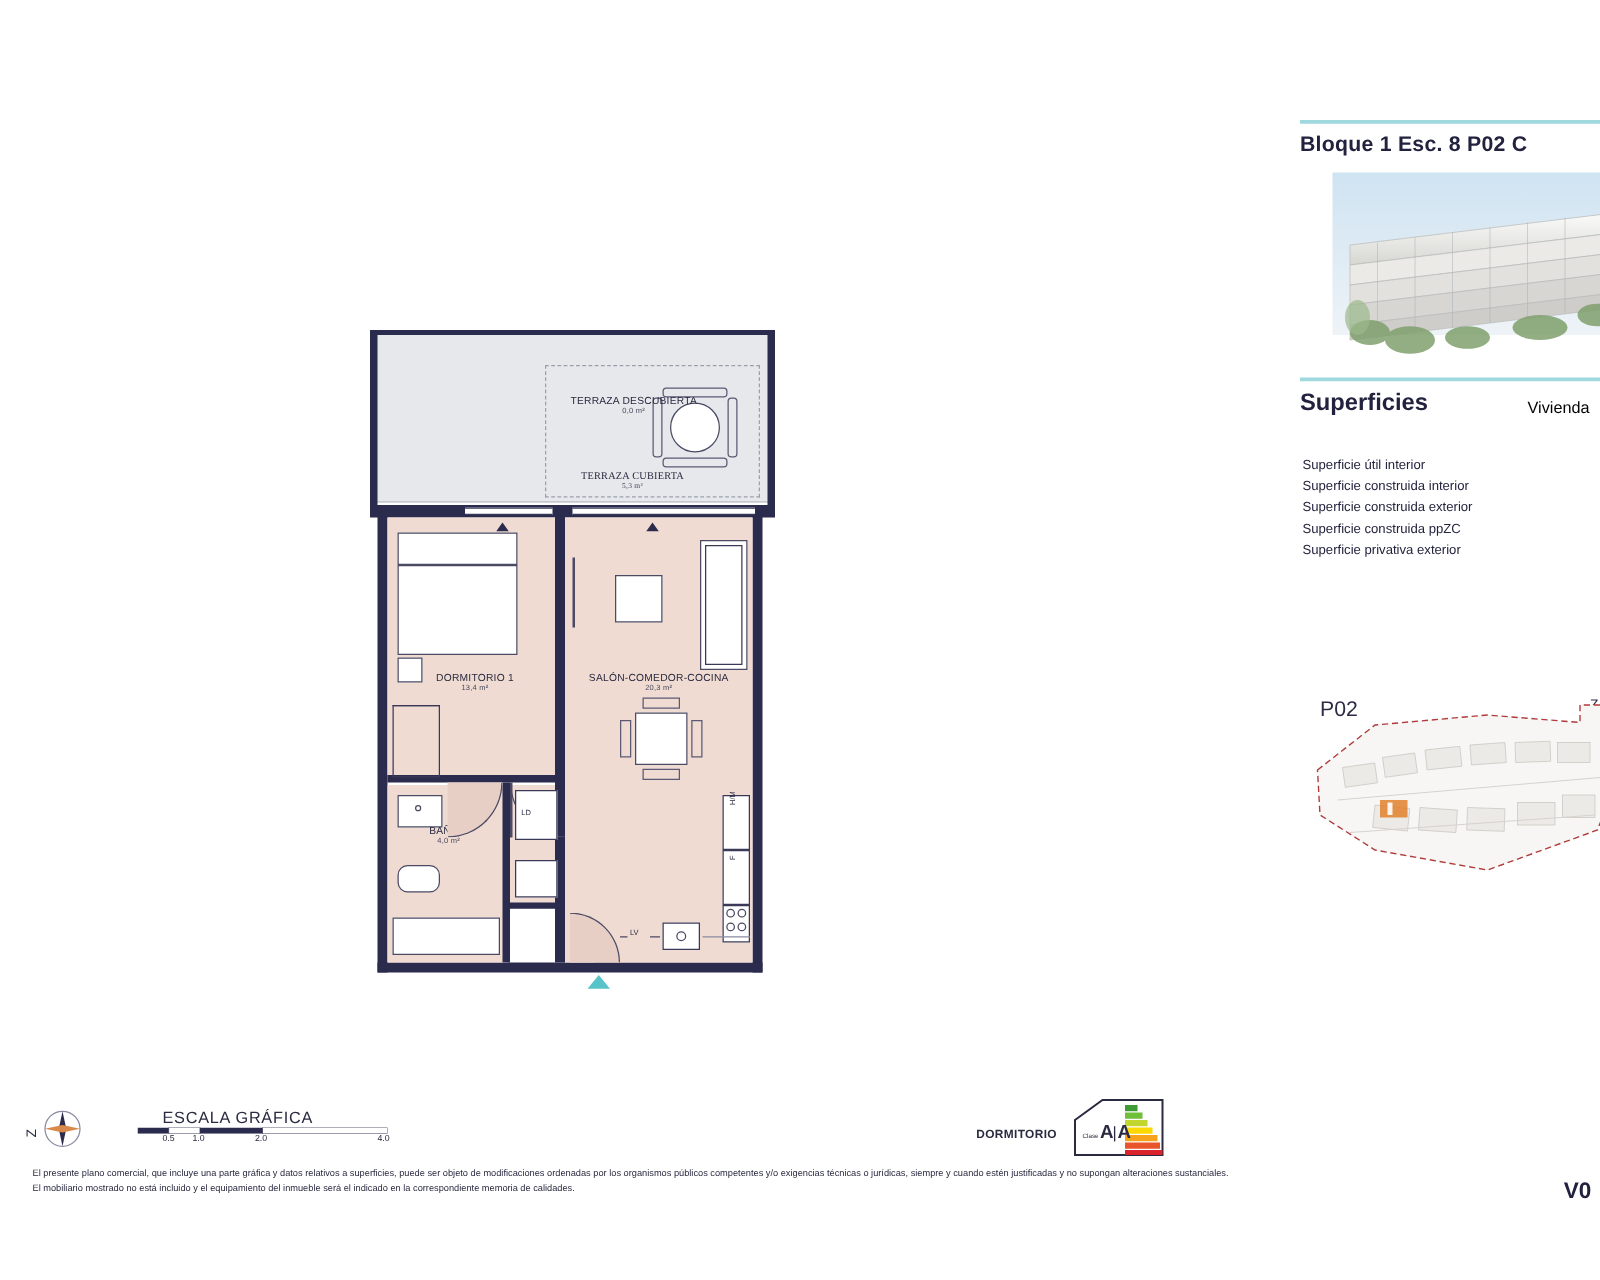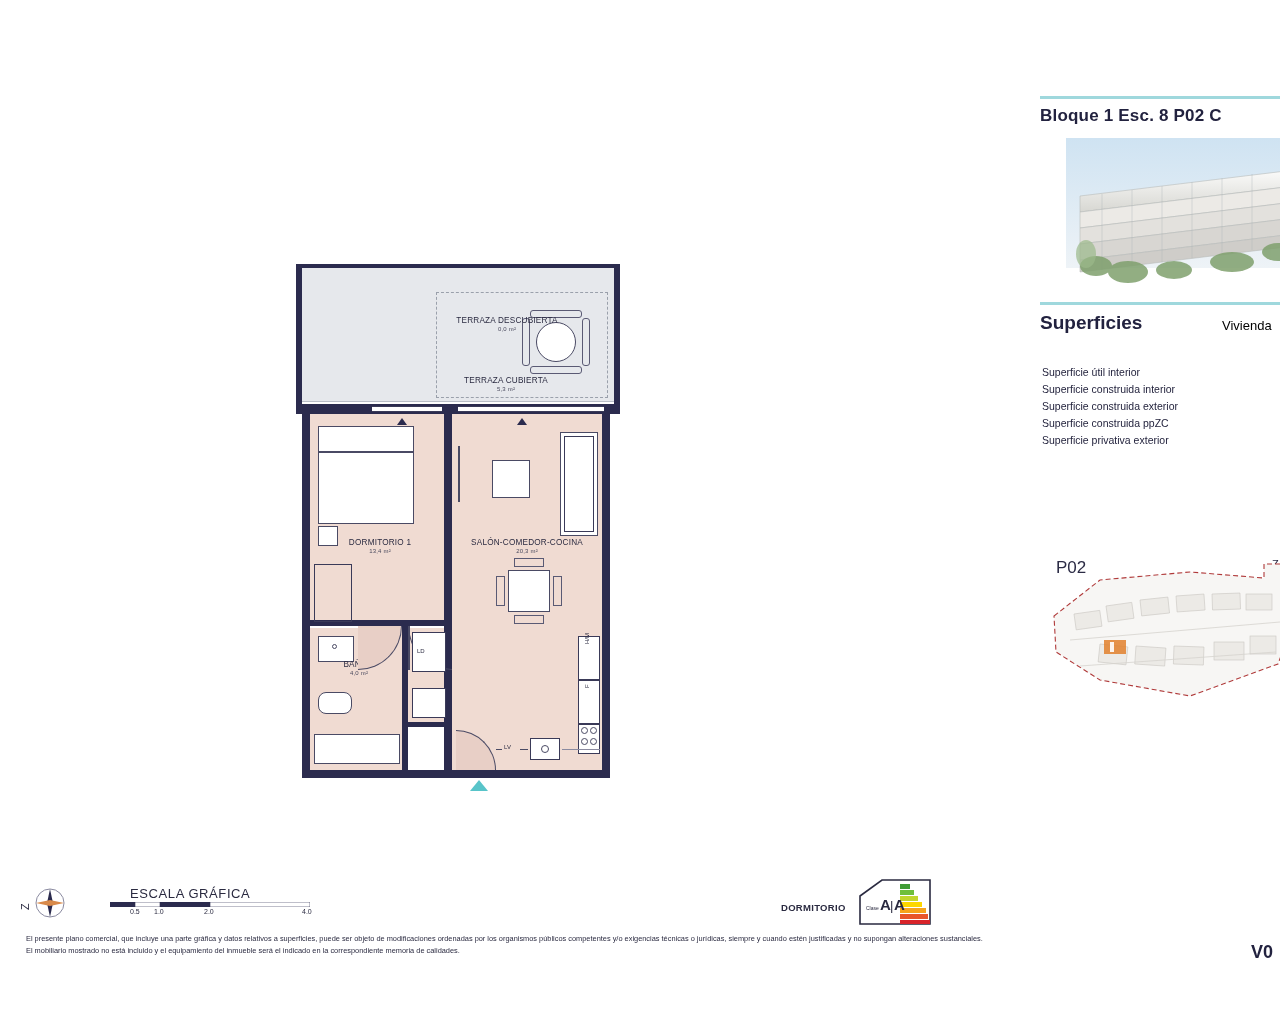--- a/index.html
+++ b/index.html
@@ -58,21 +58,21 @@
   <div class="circ" style="left:240px;top:58px;width:40px;height:40px;"></div>
   <div class="furn-nofill" style="left:234px;top:46px;width:52px;height:8px;border-radius:3px;"></div>
   <div class="furn-nofill" style="left:234px;top:102px;width:52px;height:8px;border-radius:3px;"></div>
   <div class="furn-nofill" style="left:226px;top:54px;width:8px;height:48px;border-radius:3px;"></div>
   <div class="furn-nofill" style="left:286px;top:54px;width:8px;height:48px;border-radius:3px;"></div>
 
   <div class="lbl" style="left:96px;top:12px;width:230px;margin-top:40px;">
     <span>TERRAZA DESCUBIERTA</span>
     <span class="sub">0,0 m²</span>
   </div>
-  <div class="lbl" style="left:100px;top:112px;width:220px;">
+  <div class="lbl" style="left:100px;top:112px;width:220px;font-family:Liberation Serif, serif;">
     <span>TERRAZA CUBIERTA</span>
     <span class="sub">5,3 m²</span>
   </div>
 
   <div class="wall" style="left:0;top:0;width:6px;height:144px;"></div>
   <div class="wall" style="left:318px;top:0;width:6px;height:144px;"></div>
   <div class="wall" style="left:0;top:0;width:324px;height:4px;"></div>
 
   <div class="wall" style="left:0;top:140px;width:324px;height:10px;"></div>
 

